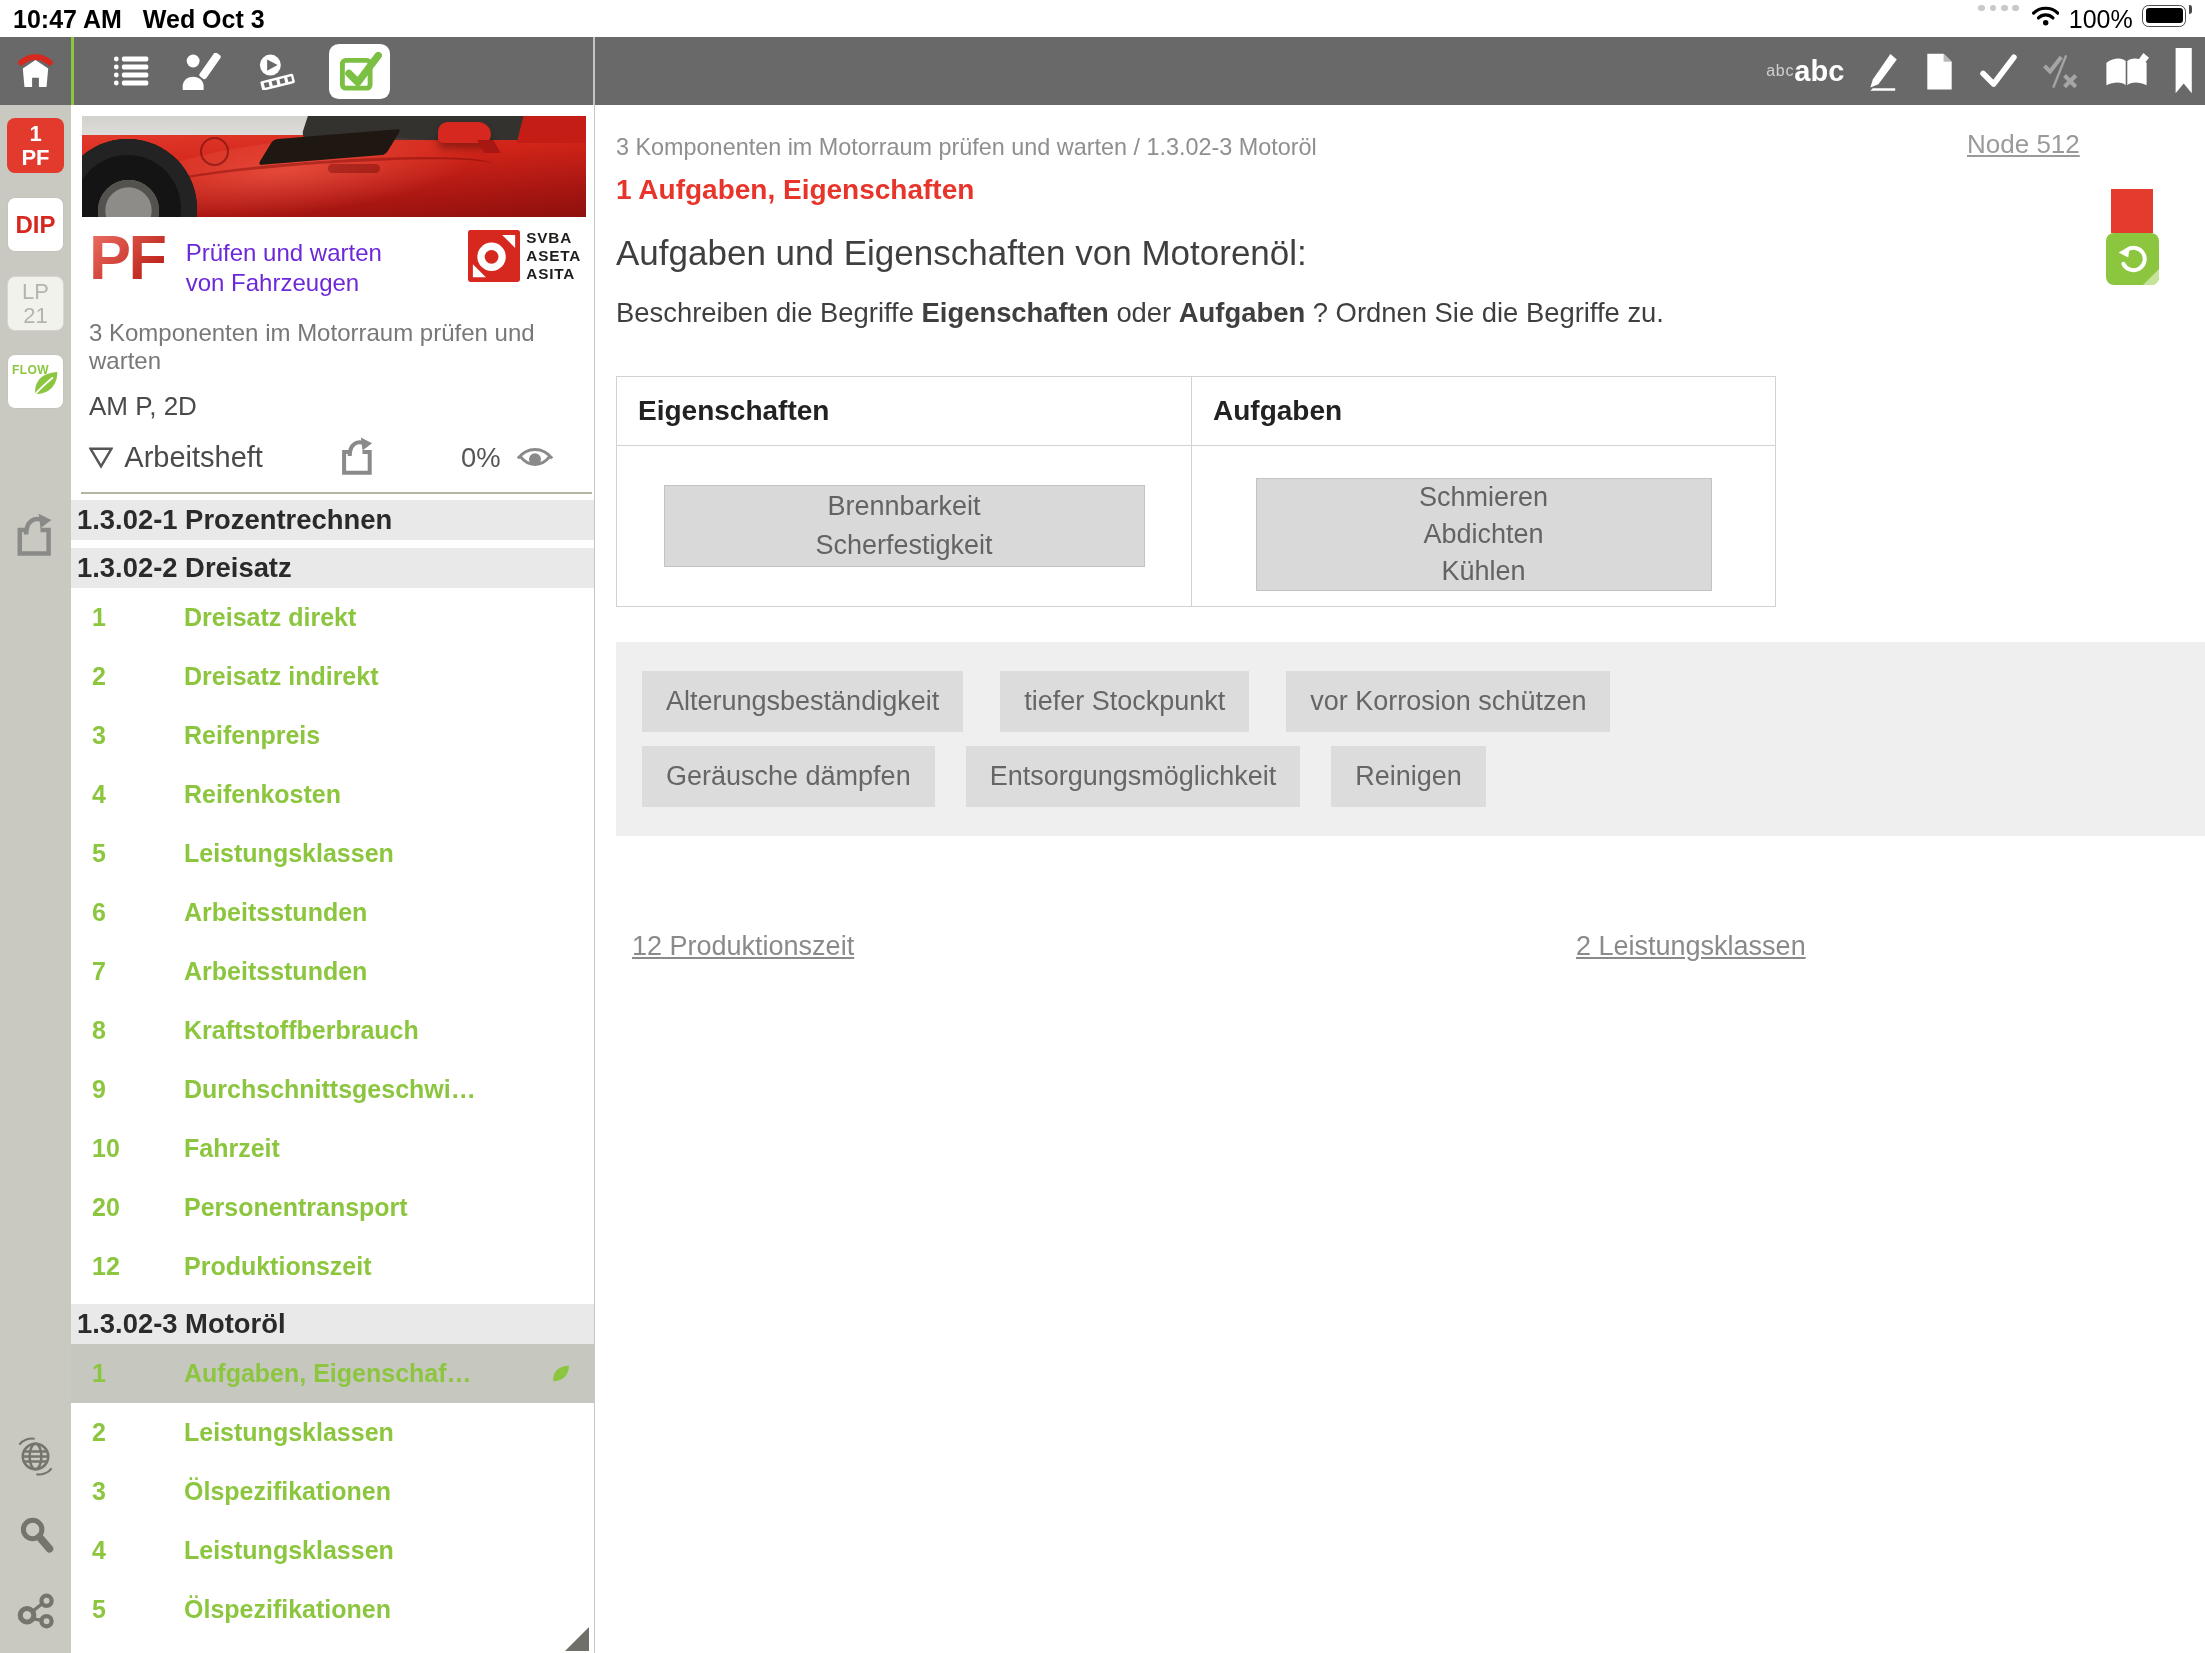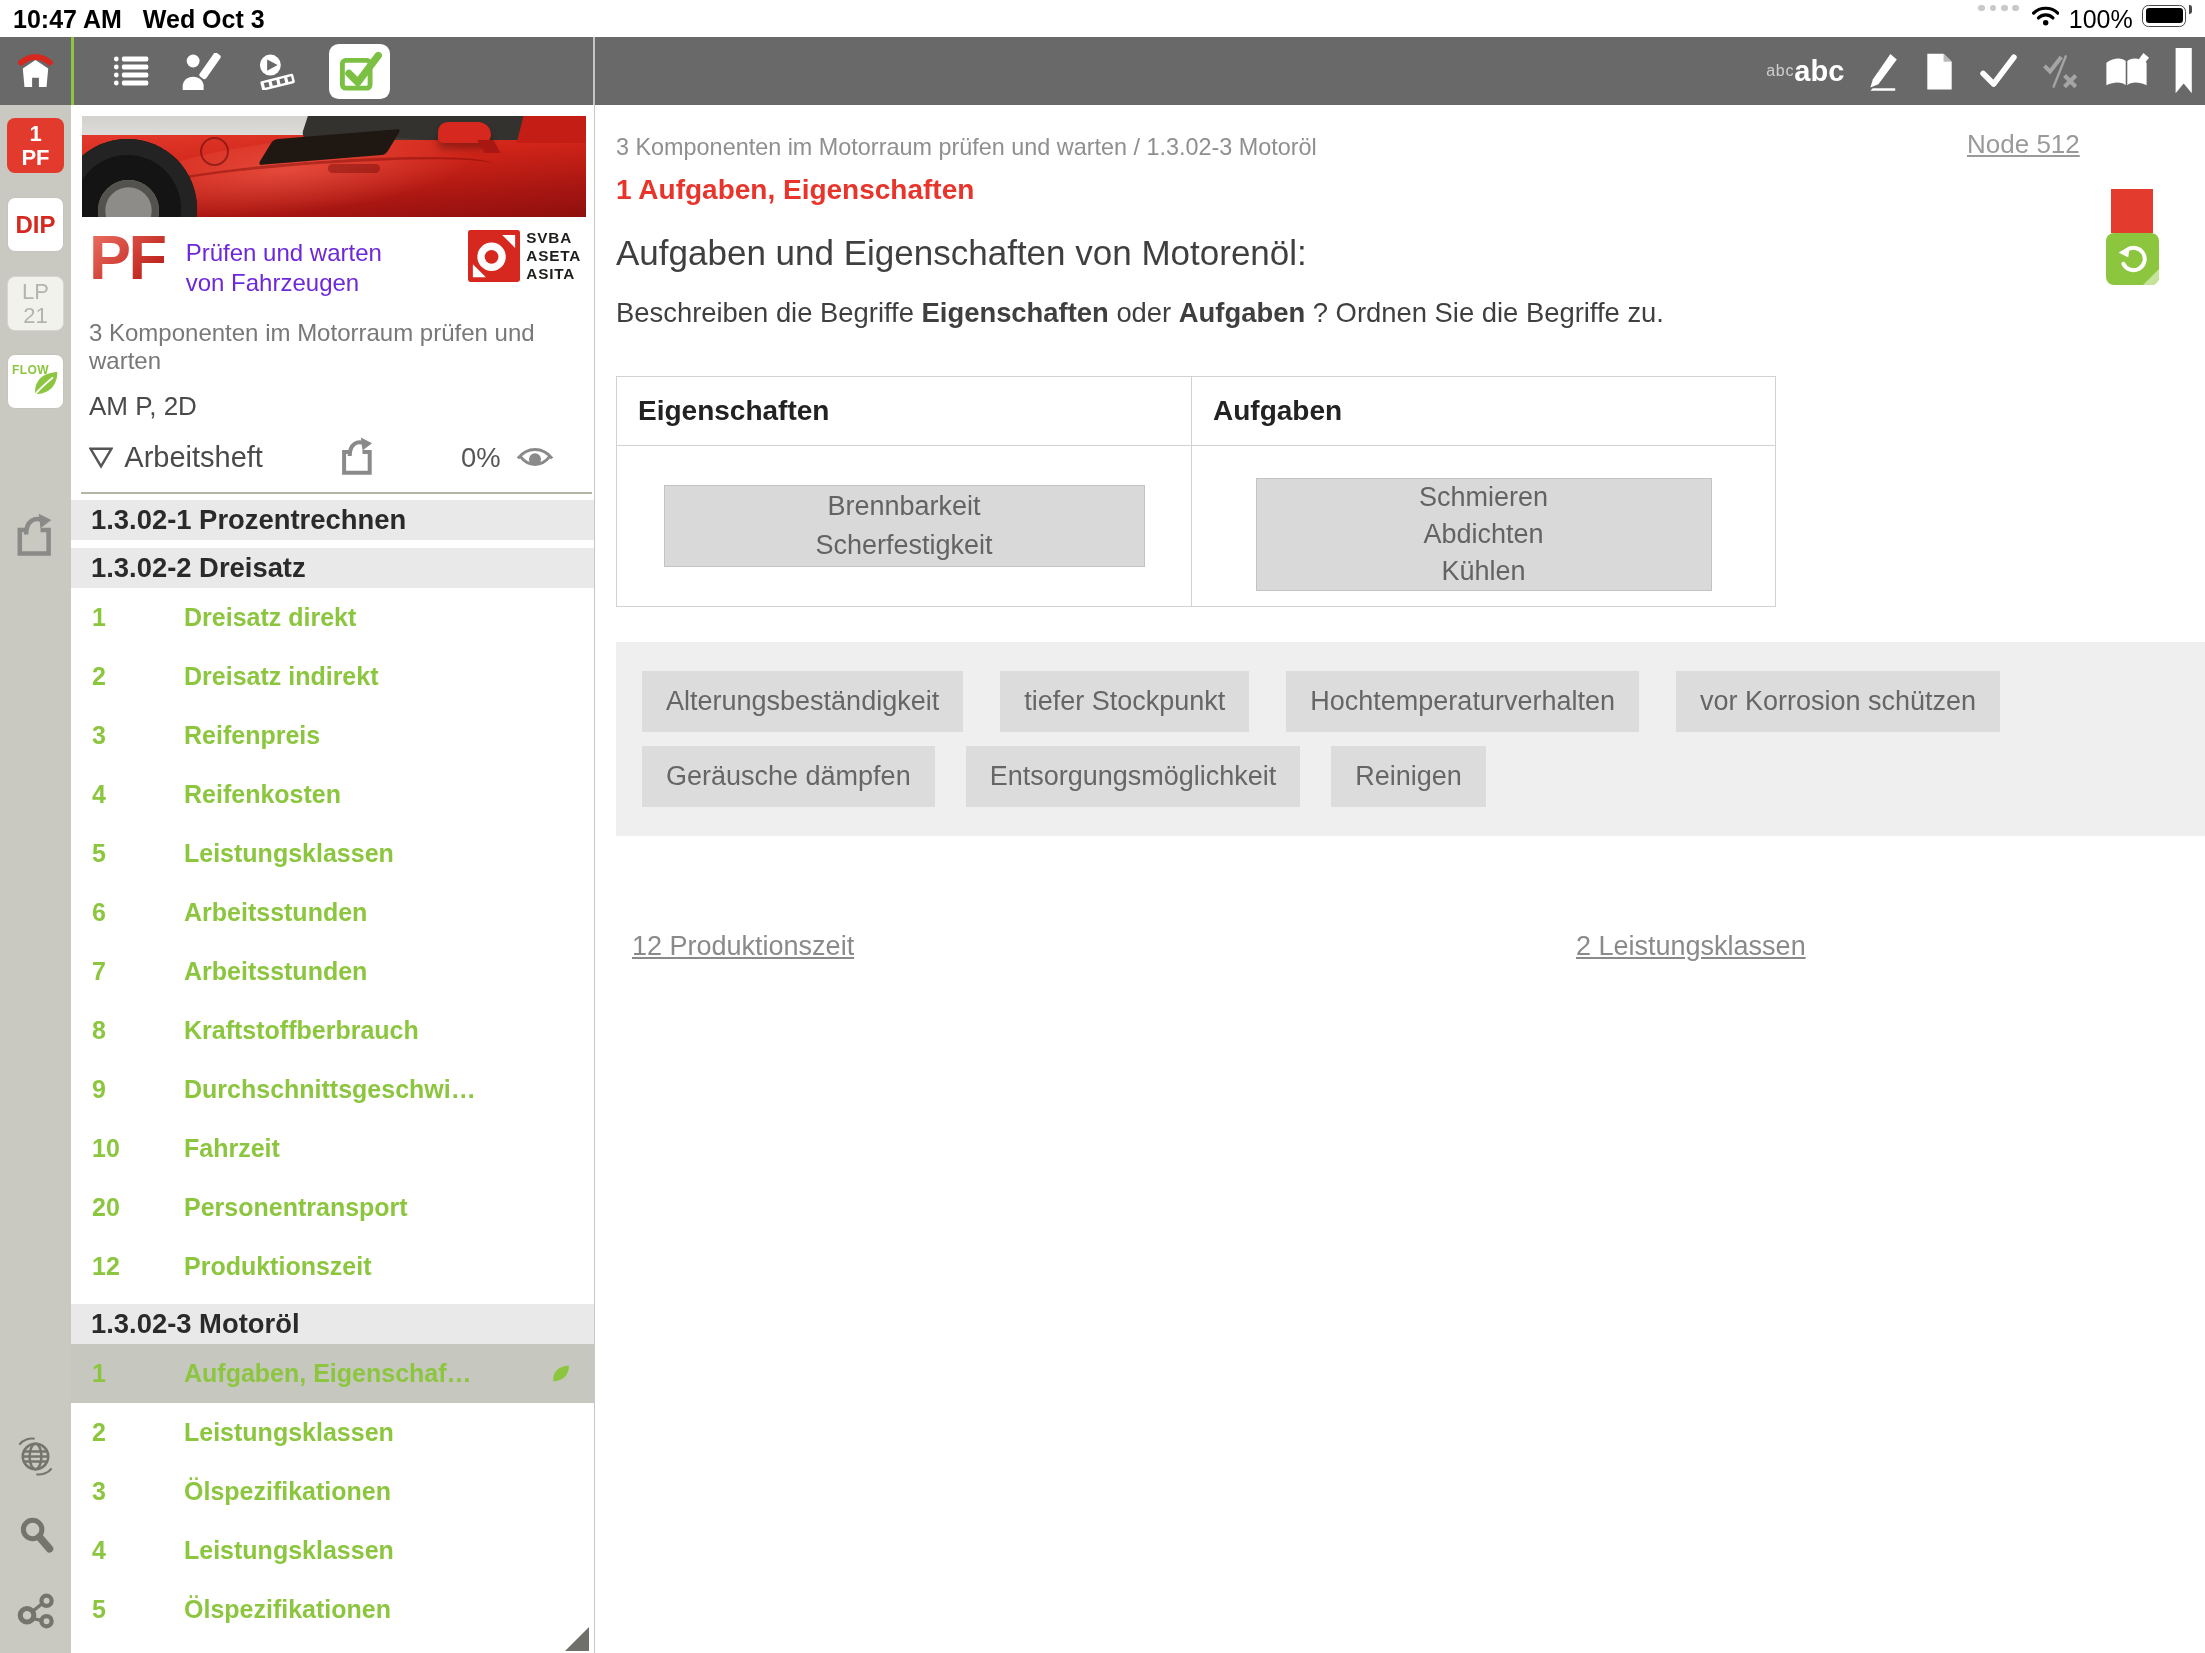--- a/index.html
+++ b/index.html
@@ -76,21 +76,21 @@
   .course-title{margin:21px 18px 0;font-size:24px;color:#787878}
   .course-sub{margin:16px 18px 0;font-size:26px;color:#4a4a4a}
   .ws-row{margin:14.5px 39px 0 18px;display:flex;align-items:center}
   .ws-filter{display:flex;align-items:center;gap:11.3px;font-size:29px;color:#4a4a4a;cursor:pointer}
   .ws-share{margin-left:auto;cursor:pointer}
   .ws-pct{margin-left:84px;font-size:27.4px;color:#555}
   .ws-eye{margin-left:14.5px;cursor:pointer}
   .sb-divider{margin:13px 1.6px 0 9.7px;height:1.6px;background:#b5b5a5}
   .rows{margin-top:6.5px}
   .srow{cursor:pointer}
-  .srow.section{height:40px;background:#e9e9e9;display:flex;align-items:center;padding-left:20px;
+  .srow.section{height:40px;background:#e9e9e9;display:flex;align-items:center;padding-left:6px;
     margin-top:8px;font-size:27.4px;font-weight:bold;color:#2a2a2a}
   .rows .srow.section:first-child{margin-top:0}
   .srow.item{height:59px;display:flex;align-items:center;padding-left:21px;font-size:25px;font-weight:bold;color:#8cc63f}
   .srow.item .num{width:92px;flex:none}
   .srow.item.selected{background:#c6c7bf}
   .leaf-slot{margin-left:auto;margin-right:24px;display:flex}
   .resize{position:absolute;right:4.8px;bottom:1.6px;width:0;height:0;border-left:24px solid transparent;border-bottom:24px solid #70706a;cursor:nwse-resize}
 
   
   .main{position:absolute;left:595px;top:105px;width:1610px;height:1548px;background:#fff}
@@ -497,21 +497,20 @@
           <span>Kühlen</span>
         </div>
       </div>
     </div>
   </div>
 
   <div class="word-bank">
     <div class="wb-row">
       <div class="chip">Alterungsbeständigkeit</div>
       <div class="chip">tiefer Stockpunkt</div>
-      <div class="chip">Hochtemperaturverhalten</div>
       <div class="chip">vor Korrosion schützen</div>
     </div>
     <div class="wb-row wb-row2">
       <div class="chip">Geräusche dämpfen</div>
       <div class="chip">Entsorgungsmöglichkeit</div>
       <div class="chip">Reinigen</div>
     </div>
   </div>
 
   <div class="nav-link link-prev">12 Produktionszeit</div>

